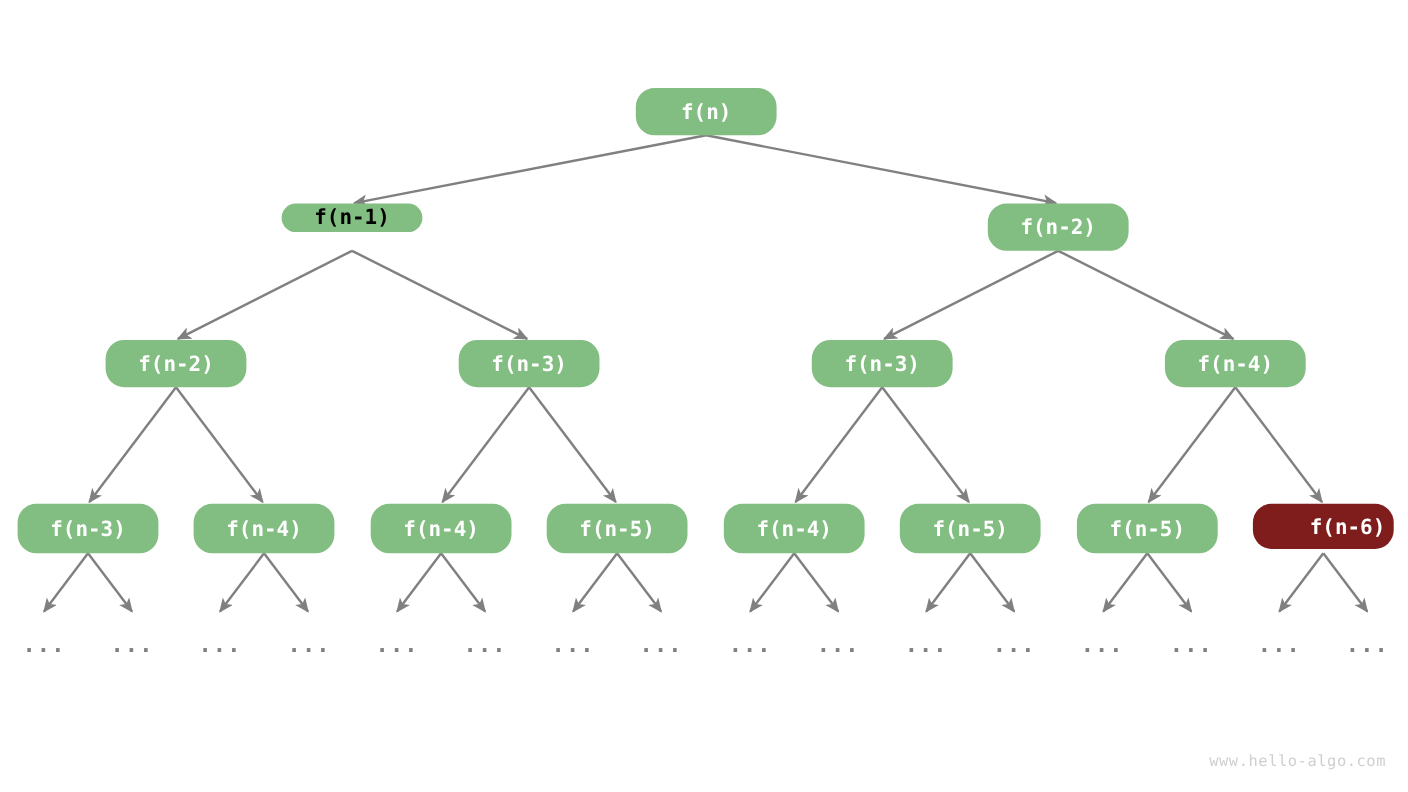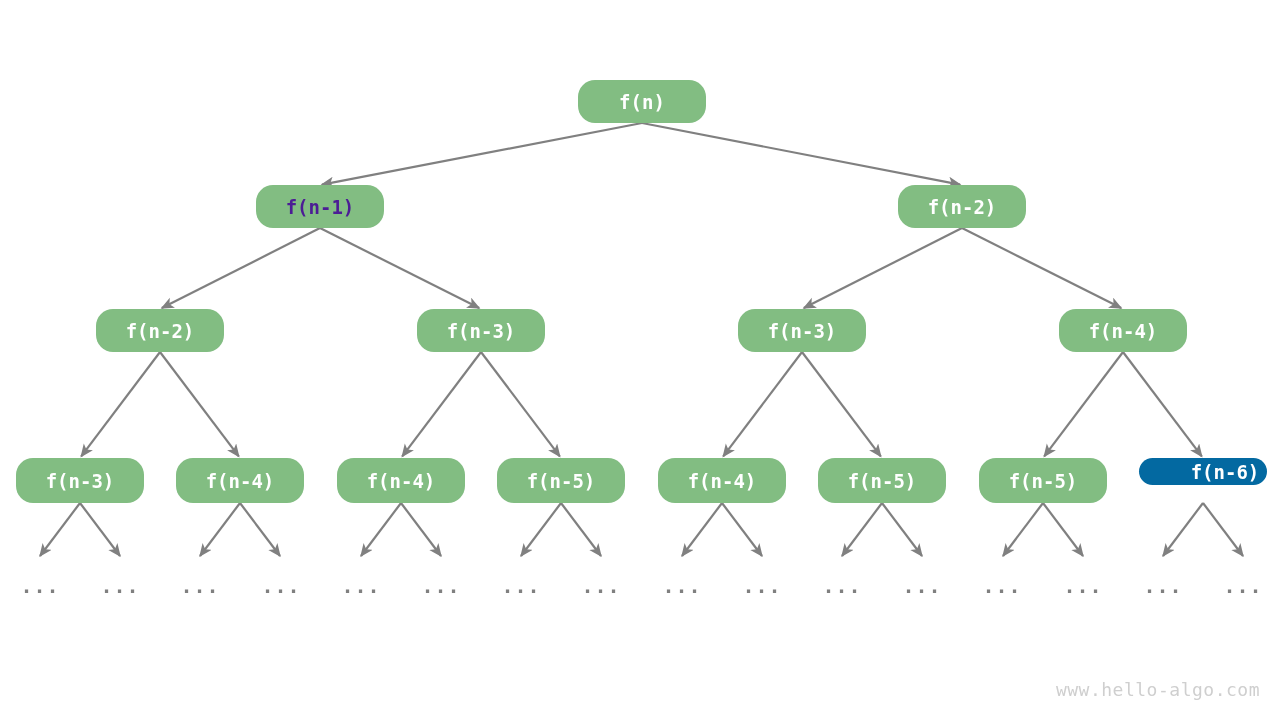--- a/index.html
+++ b/index.html
@@ -55,21 +55,21 @@
     line-height: 1;
     white-space: nowrap;
     user-select: none;
   }
   #watermark {
     position: absolute;
     right: 20px;
     bottom: 20px;
     color: #cfcfcf;
     font-family: "DejaVu Sans Mono", "Liberation Mono", monospace;
-    font-size: 18px;
+    font-size: 14px;
     letter-spacing: 0.5px;
     white-space: nowrap;
     user-select: none;
   }
 </style>
 </head>
 <body style="background: rgb(255, 255, 255);">
 
 <div id="diagram-root">
 
@@ -110,34 +110,34 @@
         <line x1="882" y1="503" x2="922" y2="556" stroke="#808080" stroke-width="2.2" marker-end="url(#arrowhead)"></line>
         <line x1="1043" y1="503" x2="1003" y2="556" stroke="#808080" stroke-width="2.2" marker-end="url(#arrowhead)"></line>
         <line x1="1043" y1="503" x2="1083" y2="556" stroke="#808080" stroke-width="2.2" marker-end="url(#arrowhead)"></line>
         <line x1="1203" y1="503" x2="1163" y2="556" stroke="#808080" stroke-width="2.2" marker-end="url(#arrowhead)"></line>
         <line x1="1203" y1="503" x2="1243" y2="556" stroke="#808080" stroke-width="2.2" marker-end="url(#arrowhead)"></line>
       </g>
   </svg>
 
   <div id="nodes-layer">
       <div class="node" style="left: 578px; top: 80px; width: 128px; height: 43px; background: rgb(130, 189, 130); color: rgb(255, 255, 255);">f(n)</div>
-      <div class="node" style="left: 256px; top: 185px; width: 128px; height: 43px; background: rgb(130, 189, 130); color: #4c1d95;">f(n-1)</div>
+      <div class="node" style="left: 256px; top: 185px; width: 128px; height: 26px; background: rgb(130, 189, 130); color: #000000;">f(n-1)</div>
       <div class="node" style="left: 898px; top: 185px; width: 128px; height: 43px; background: rgb(130, 189, 130); color: rgb(255, 255, 255);">f(n-2)</div>
       <div class="node" style="left: 96px; top: 309px; width: 128px; height: 43px; background: rgb(130, 189, 130); color: rgb(255, 255, 255);">f(n-2)</div>
       <div class="node" style="left: 417px; top: 309px; width: 128px; height: 43px; background: rgb(130, 189, 130); color: rgb(255, 255, 255);">f(n-3)</div>
       <div class="node" style="left: 738px; top: 309px; width: 128px; height: 43px; background: rgb(130, 189, 130); color: rgb(255, 255, 255);">f(n-3)</div>
       <div class="node" style="left: 1059px; top: 309px; width: 128px; height: 43px; background: rgb(130, 189, 130); color: rgb(255, 255, 255);">f(n-4)</div>
       <div class="node" style="left: 16px; top: 458px; width: 128px; height: 45px; background: rgb(130, 189, 130); color: rgb(255, 255, 255);">f(n-3)</div>
       <div class="node" style="left: 176px; top: 458px; width: 128px; height: 45px; background: rgb(130, 189, 130); color: rgb(255, 255, 255);">f(n-4)</div>
       <div class="node" style="left: 337px; top: 458px; width: 128px; height: 45px; background: rgb(130, 189, 130); color: rgb(255, 255, 255);">f(n-4)</div>
       <div class="node" style="left: 497px; top: 458px; width: 128px; height: 45px; background: rgb(130, 189, 130); color: rgb(255, 255, 255);">f(n-5)</div>
       <div class="node" style="left: 658px; top: 458px; width: 128px; height: 45px; background: rgb(130, 189, 130); color: rgb(255, 255, 255);">f(n-4)</div>
       <div class="node" style="left: 818px; top: 458px; width: 128px; height: 45px; background: rgb(130, 189, 130); color: rgb(255, 255, 255);">f(n-5)</div>
       <div class="node" style="left: 979px; top: 458px; width: 128px; height: 45px; background: rgb(130, 189, 130); color: rgb(255, 255, 255);">f(n-5)</div>
-      <div class="node" style="left: 1139px; top: 458px; width: 128px; height: 27px; background: #0369a1; color: rgb(255, 255, 255); padding-left: 44px;">f(n-6)</div>
+      <div class="node" style="left: 1139px; top: 458px; width: 128px; height: 41px; background: #7f1d1d; color: rgb(255, 255, 255); padding-left: 44px;">f(n-6)</div>
     </div>
   <div id="ellipsis-layer">
       <div class="ellipsis" style="color: rgb(128, 128, 128); left: 40px; top: 586px; transform: translate(-50%, -50%);">...</div>
       <div class="ellipsis" style="color: rgb(128, 128, 128); left: 120px; top: 586px; transform: translate(-50%, -50%);">...</div>
       <div class="ellipsis" style="color: rgb(128, 128, 128); left: 200px; top: 586px; transform: translate(-50%, -50%);">...</div>
       <div class="ellipsis" style="color: rgb(128, 128, 128); left: 281px; top: 586px; transform: translate(-50%, -50%);">...</div>
       <div class="ellipsis" style="color: rgb(128, 128, 128); left: 361px; top: 586px; transform: translate(-50%, -50%);">...</div>
       <div class="ellipsis" style="color: rgb(128, 128, 128); left: 441px; top: 586px; transform: translate(-50%, -50%);">...</div>
       <div class="ellipsis" style="color: rgb(128, 128, 128); left: 521px; top: 586px; transform: translate(-50%, -50%);">...</div>
       <div class="ellipsis" style="color: rgb(128, 128, 128); left: 601px; top: 586px; transform: translate(-50%, -50%);">...</div>

